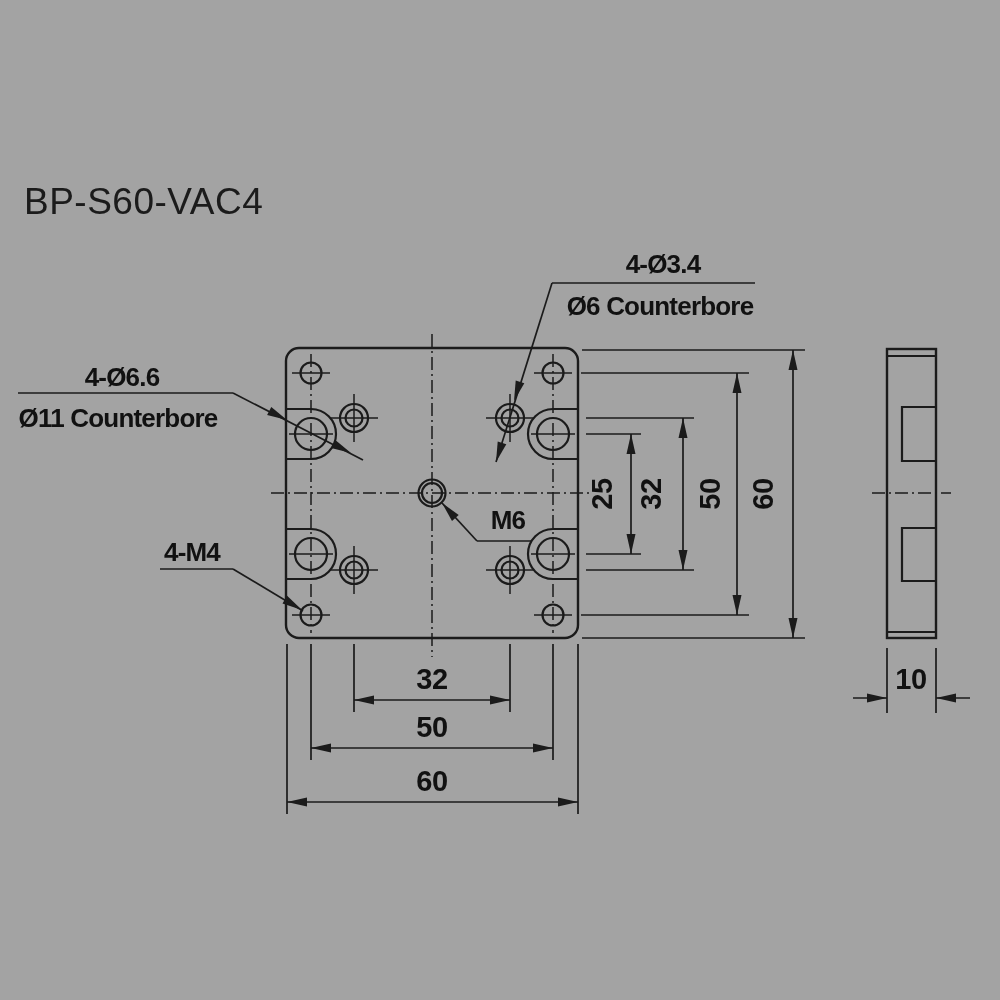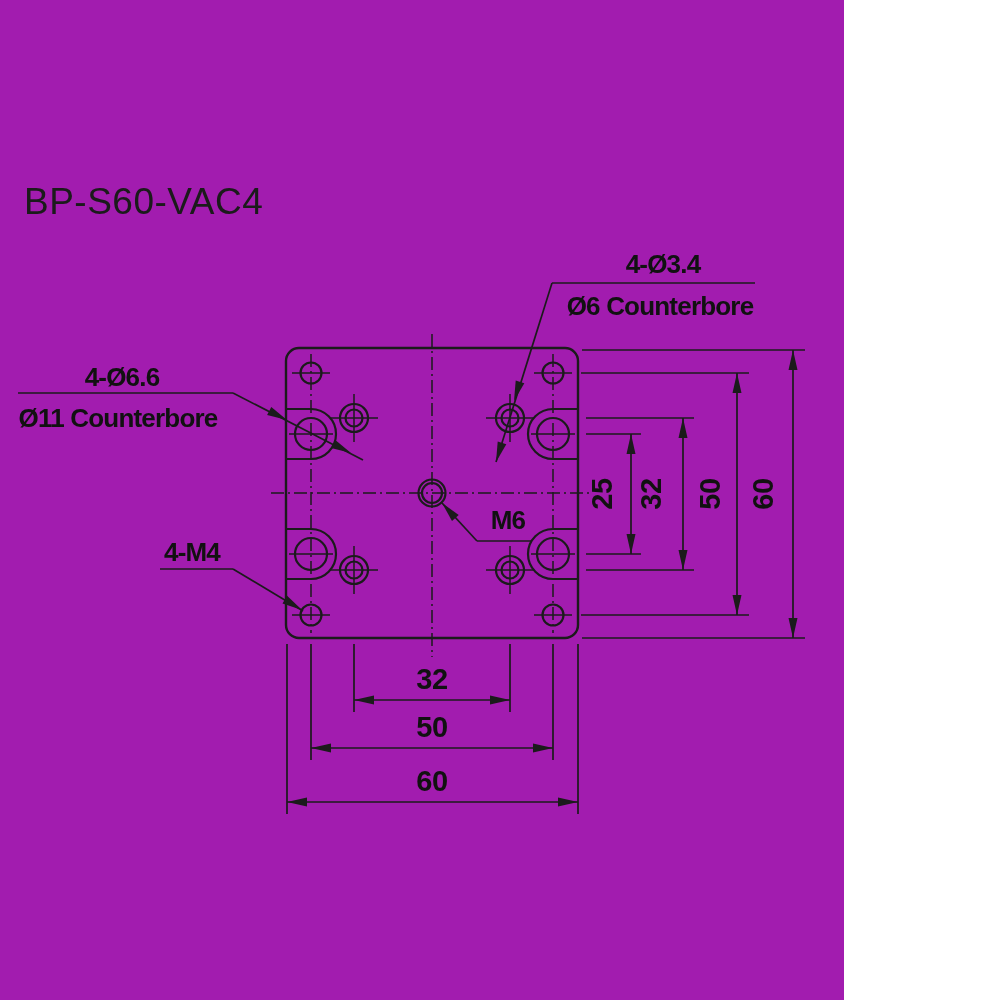--- a/index.html
+++ b/index.html
@@ -5,23 +5,23 @@
   html, body {
     margin: 0;
     padding: 0;
     background: #ffffff;
     width: 1000px;
     height: 1000px;
     font-family: "Liberation Sans", sans-serif;
   }
   .stage {
     position: relative;
-    width: 844px;
+    width: 1000px;
     height: 1000px;
-    background: #a21caf;
+    background: #a3a3a3;
     overflow: hidden;
   }
   svg { display: block; }
   .outline   { fill: none; stroke: #1b1b1b; stroke-width: 2.4px; }
   .holeline  { fill: none; stroke: #1b1b1b; stroke-width: 2.2px; }
   .thin      { fill: none; stroke: #1b1b1b; stroke-width: 1.7px; }
   .cline     { fill: none; stroke: #1b1b1b; stroke-width: 1.5px; stroke-dasharray: 13 4 2 4; }
   .cross     { fill: none; stroke: #1b1b1b; stroke-width: 1.5px; }
   .arrow     { fill: #1b1b1b; stroke: none; }
   .dimtext   { font-family: "Liberation Sans", sans-serif; font-weight: bold; font-size: 29px; fill: #111; letter-spacing: -0.5px; }

